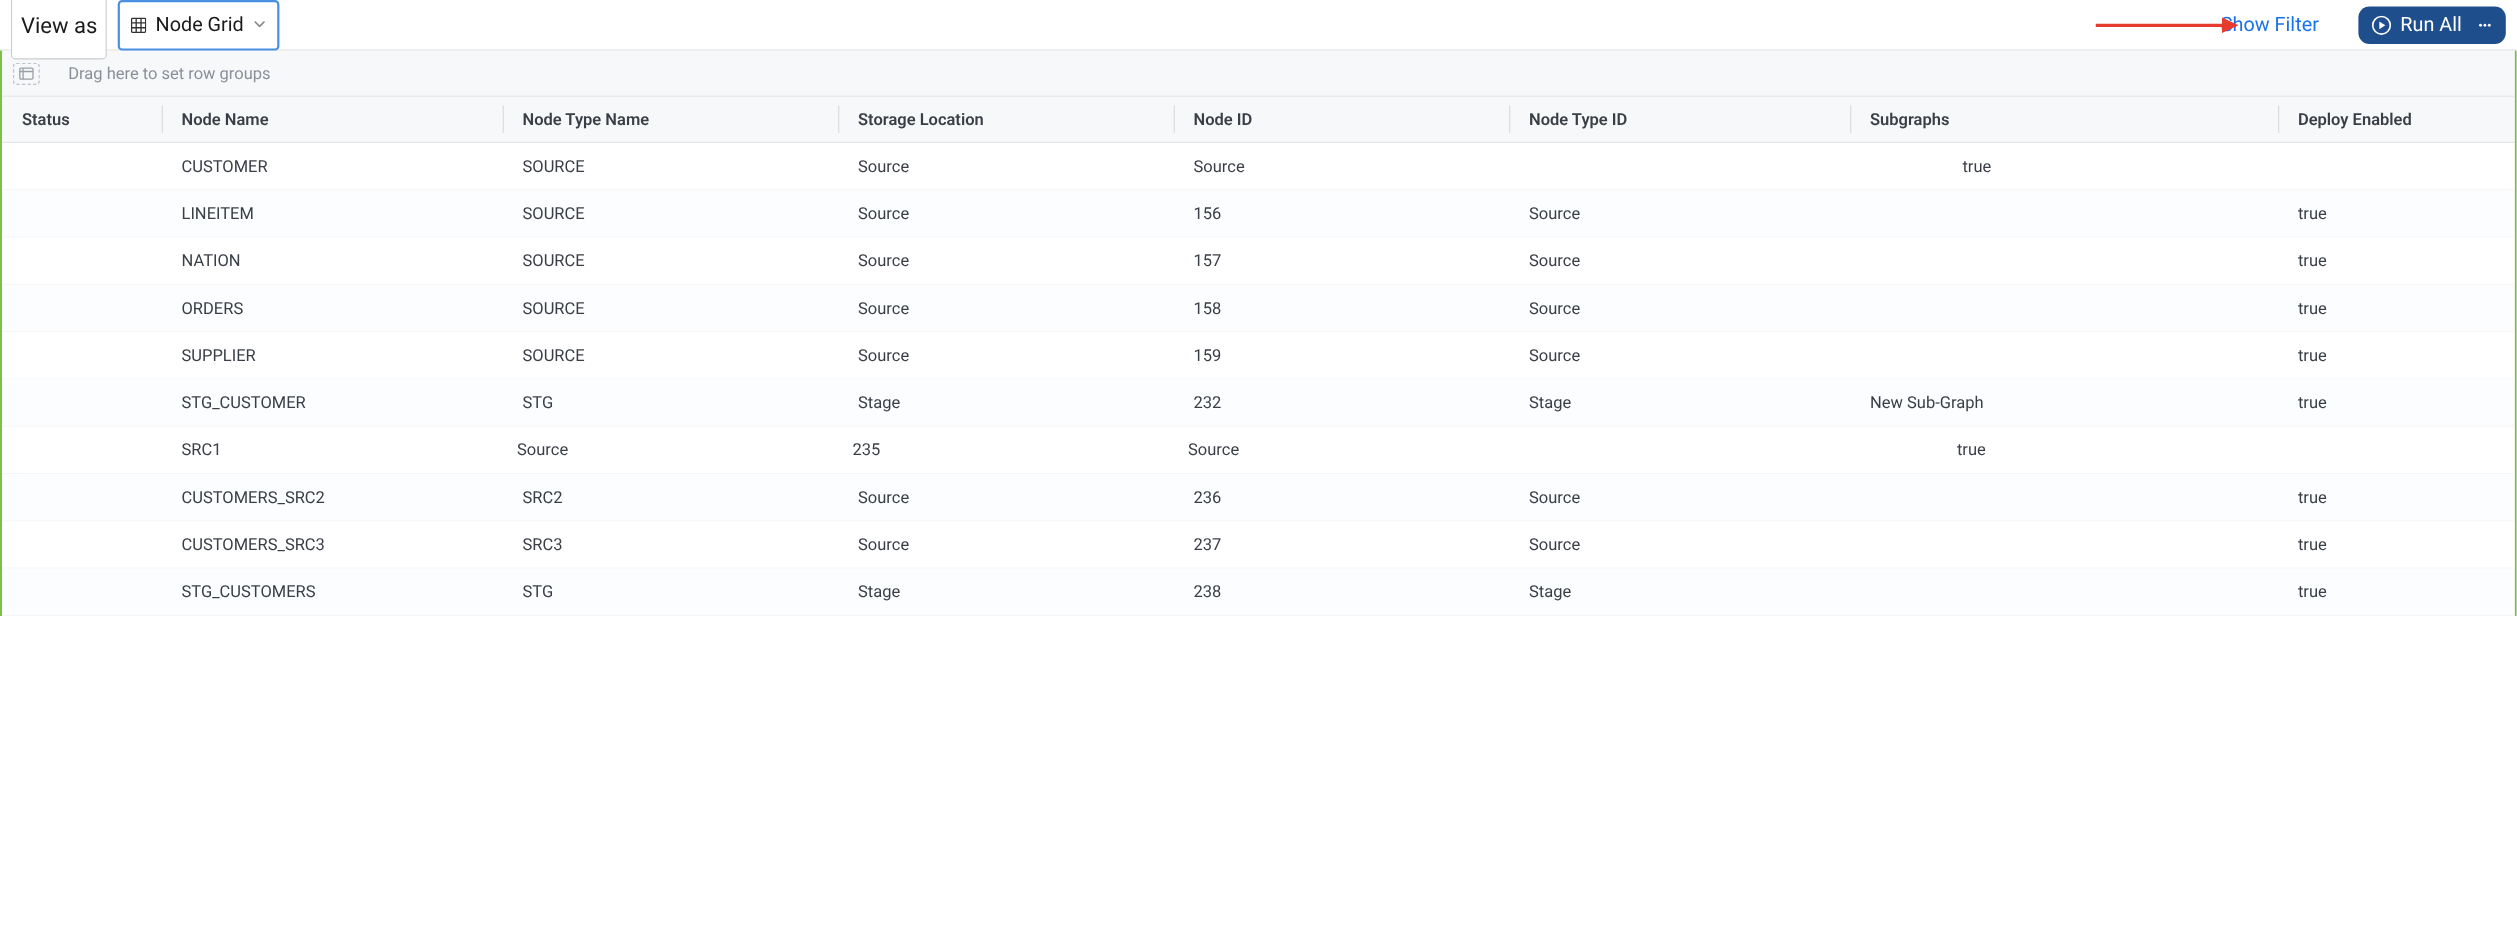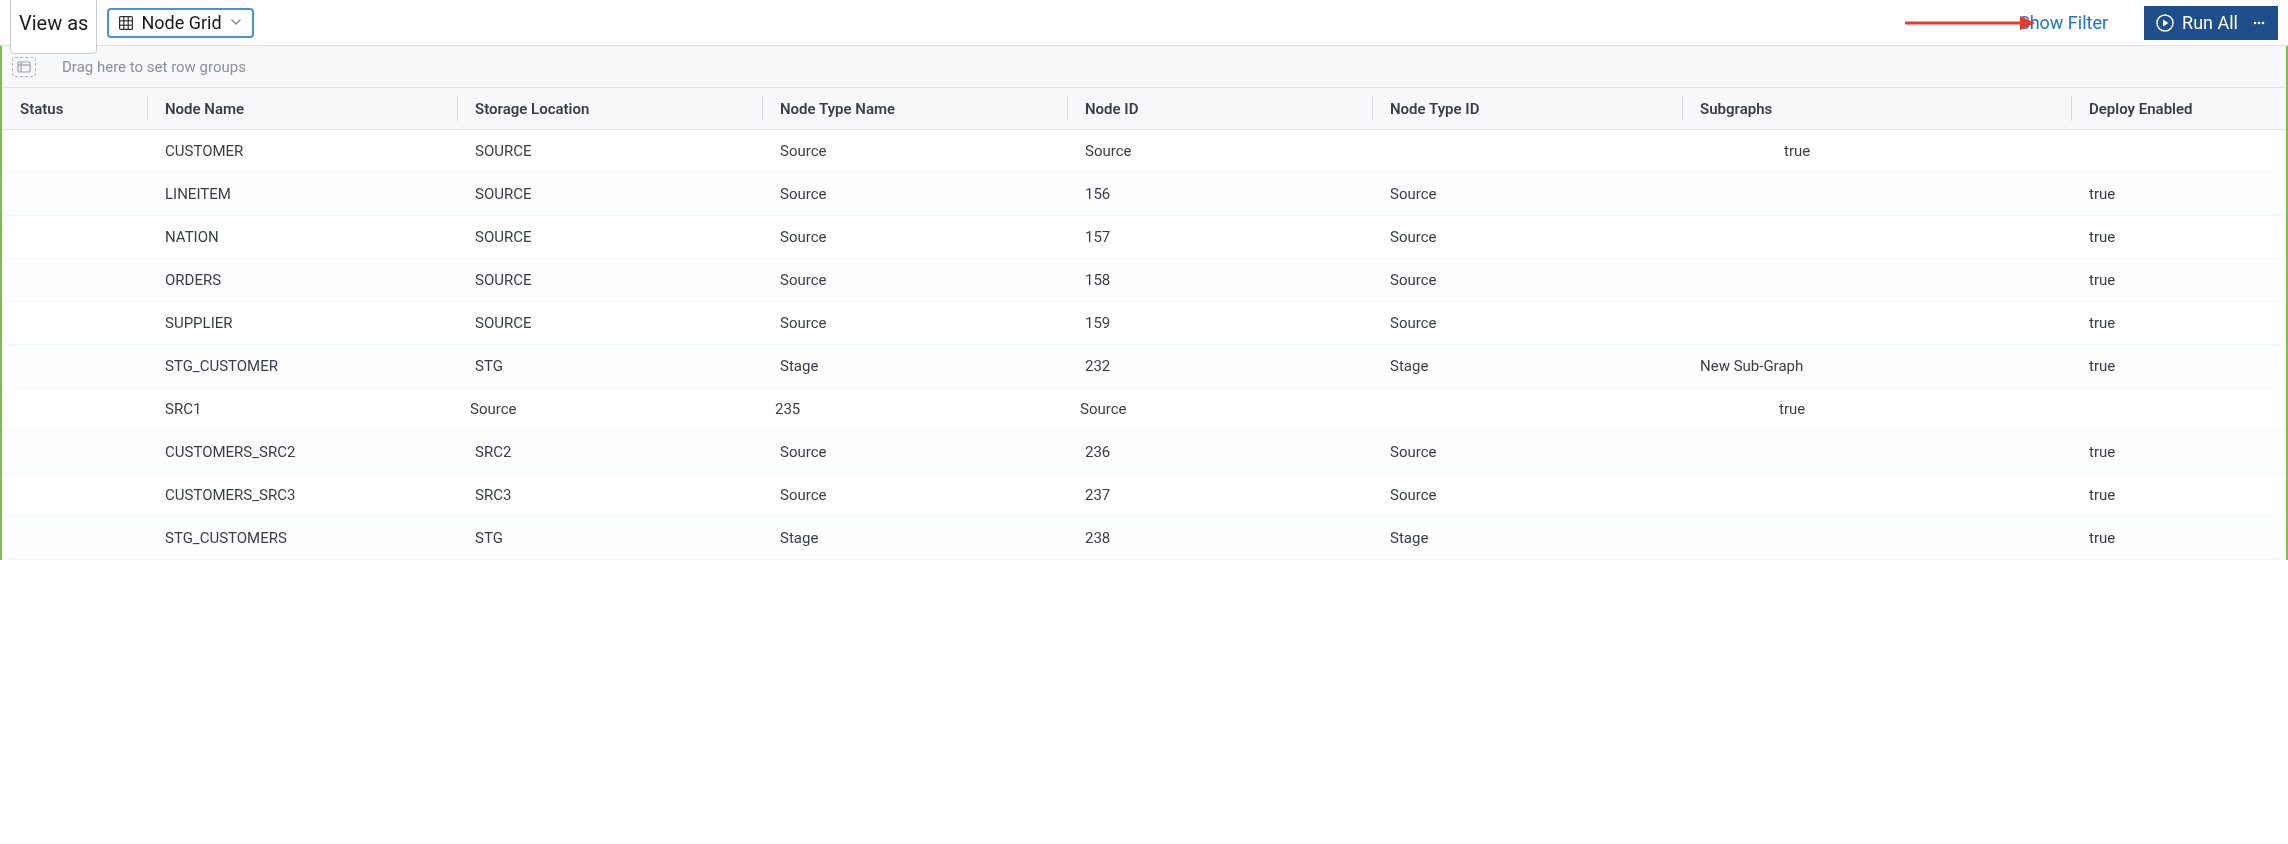--- a/index.html
+++ b/index.html
@@ -26,21 +26,21 @@
       color: #1a1a1a;
       padding: 18px 8px;
       border: 1px solid #ccc;
       border-radius: 4px;
       background: #fff;
     }
     .view-select {
       display: inline-flex;
       align-items: center;
       gap: 8px;
-      height: 30px;
+      height: 46px;
       padding: 0 10px;
       border: 2px solid #4a90e2;
       border-radius: 4px;
       background: #fff;
       cursor: pointer;
     }
     .grid-icon {
       display: inline-block;
       width: 14px; height: 14px;
     }
@@ -53,21 +53,21 @@
       color: #1a73e8;
       cursor: pointer;
       text-decoration: none;
     }
     .run-all-btn {
       display: inline-flex;
       align-items: center;
       gap: 8px;
       background: #1f4e8c;
       color: #fff;
-      border-radius: 0;
+      border-radius: 10px;
       height: 34px;
       padding: 0 12px;
       cursor: pointer;
       font-size: 18px;
     }
     .run-all-btn .play-circle { display:inline-flex; }
     .run-all-btn .ellipsis-icon { margin-left:6px; display:inline-flex; }
     
     .group-bar {
       height: 42px;
@@ -211,27 +211,27 @@
   </div>
 
   <div class="header-row">
     <div class="col c-status header-cell">
         <span>Status</span>
       </div>
     <div class="col c-nodename header-cell">
         <span class="sep"></span>
         <span>Node Name</span>
       </div>
+    <div class="col c-ntype header-cell">
+        <span class="sep"></span>
+        <span>Node Type Name</span>
+      </div>
     <div class="col c-storage header-cell">
         <span class="sep"></span>
         <span>Storage Location</span>
-      </div>
-    <div class="col c-ntype header-cell">
-        <span class="sep"></span>
-        <span>Node Type Name</span>
       </div>
     <div class="col c-nodeid header-cell">
         <span class="sep"></span>
         <span>Node ID</span>
       </div>
     <div class="col c-ntypeid header-cell">
         <span class="sep"></span>
         <span>Node Type ID</span>
       </div>
     <div class="col c-subg header-cell">

